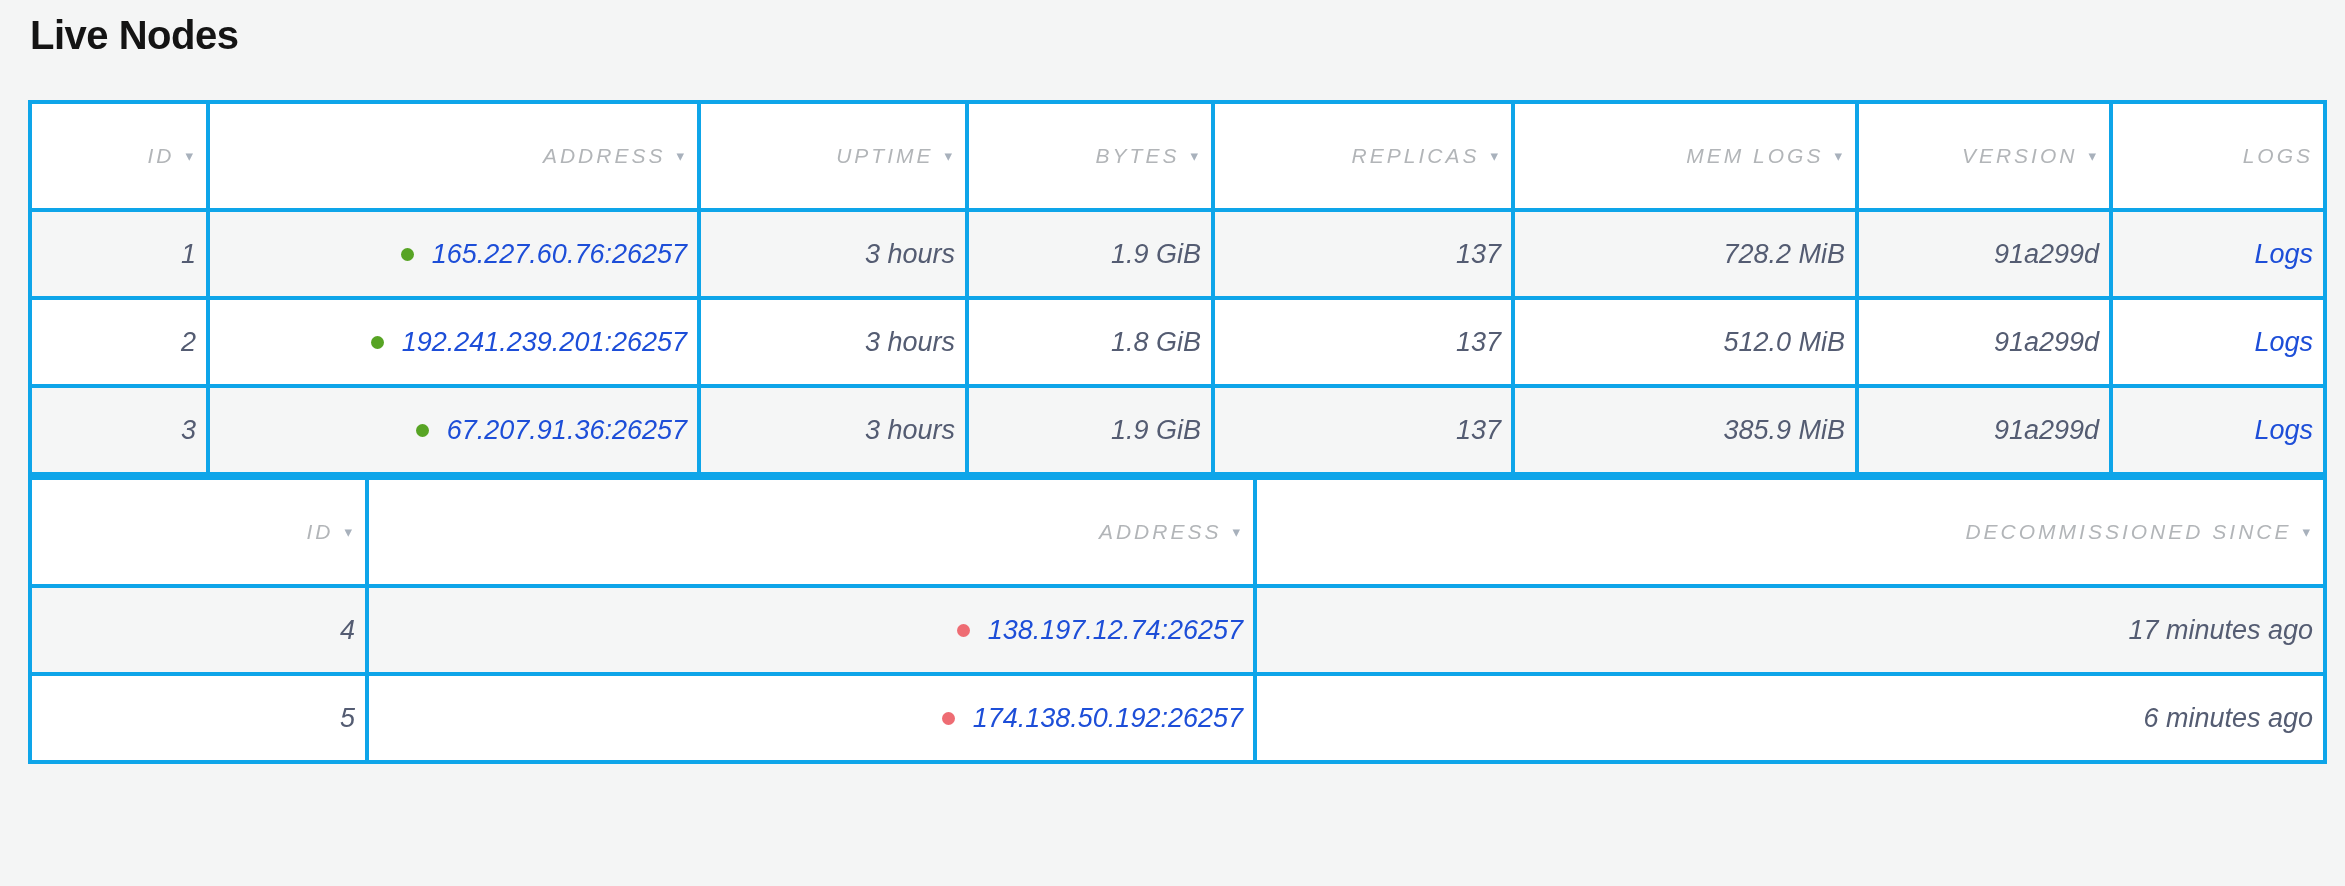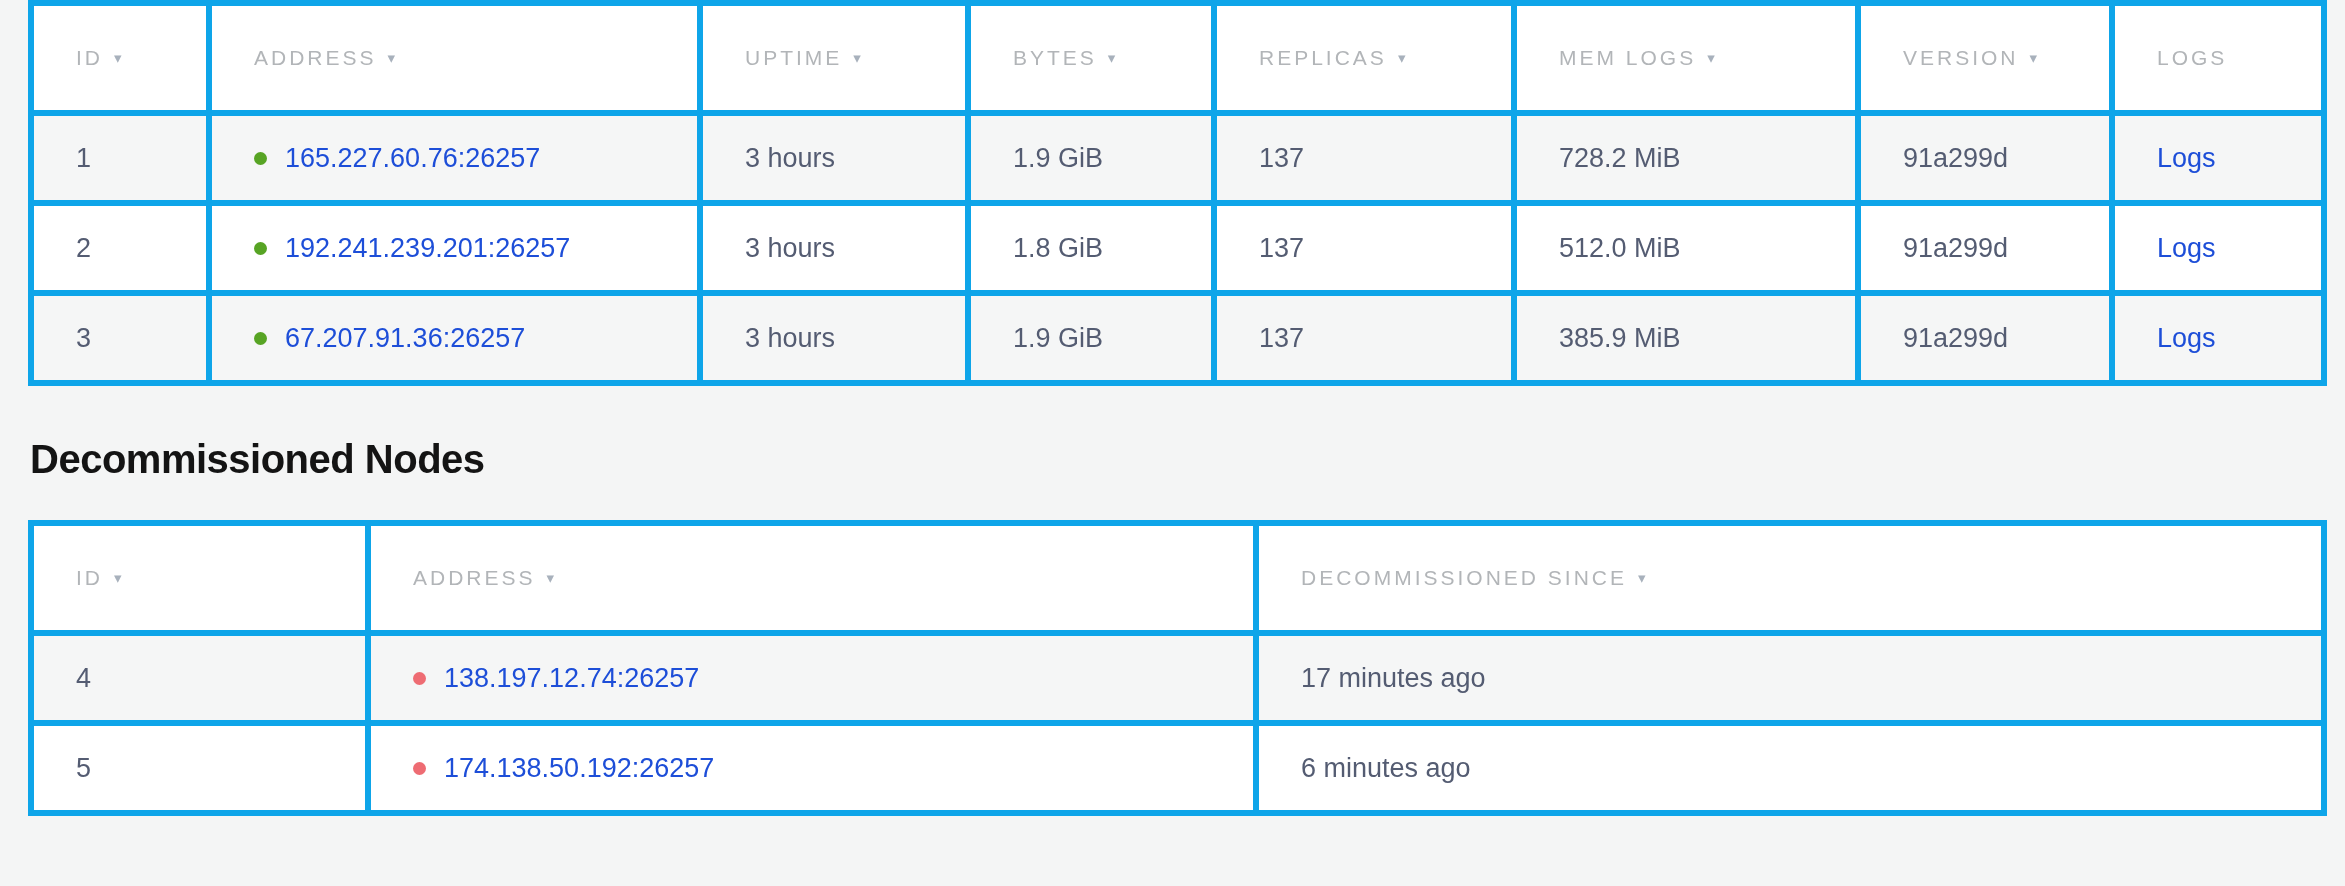--- a/index.html
+++ b/index.html
@@ -27,26 +27,27 @@
     margin: 50px 0 38px 2px;
   }
   table.nodes {
     width: 100%;
     border-collapse: collapse;
     table-layout: fixed;
     background: #ffffff;
     border: 1px solid #e3e5e6;
   }
   table.nodes th, table.nodes td {
-    border: 6px solid #0ea5e9;
-    text-align: left;
+    border: 4px solid #0ea5e9;
+    text-align: right;
     padding: 0 10px 0 42px;
     vertical-align: middle;
     white-space: nowrap;
     overflow: hidden;
+    font-style: italic;
   }
   table.nodes th {
     height: 104px;
     font-size: 21px;
     font-weight: 400;
     letter-spacing: 3px;
     color: #b2b5b8;
     background: #ffffff;
   }
   table.nodes td {
@@ -77,20 +78,21 @@
     vertical-align: 2px;
   }
   .dot-live { background: #57a424; }
   .dot-dead { background: #ee6c73; }
 </style>
 </head>
 <body>
 
 <div class="content">
 
+  <h2 class="section-title">Live Nodes</h2>
 
   <table class="nodes">
     <colgroup>
       <col style="width:178px">
       <col style="width:491px">
       <col style="width:268px">
       <col style="width:246px">
       <col style="width:300px">
       <col style="width:344px">
       <col style="width:254px">
@@ -151,21 +153,20 @@
           <td>3 hours</td>
           <td>1.9 GiB</td>
           <td>137</td>
           <td>385.9 MiB</td>
           <td>91a299d</td>
           <td><a class="cell-link" href="#">Logs</a></td>
         </tr>
       </tbody>
   </table>
 
-  <h2 class="section-title second">Decommissioned Nodes</h2>
 
   <table class="nodes">
     <colgroup>
       <col style="width:337px">
       <col style="width:888px">
       <col>
     </colgroup>
     <thead>
       <tr>
         <th>

